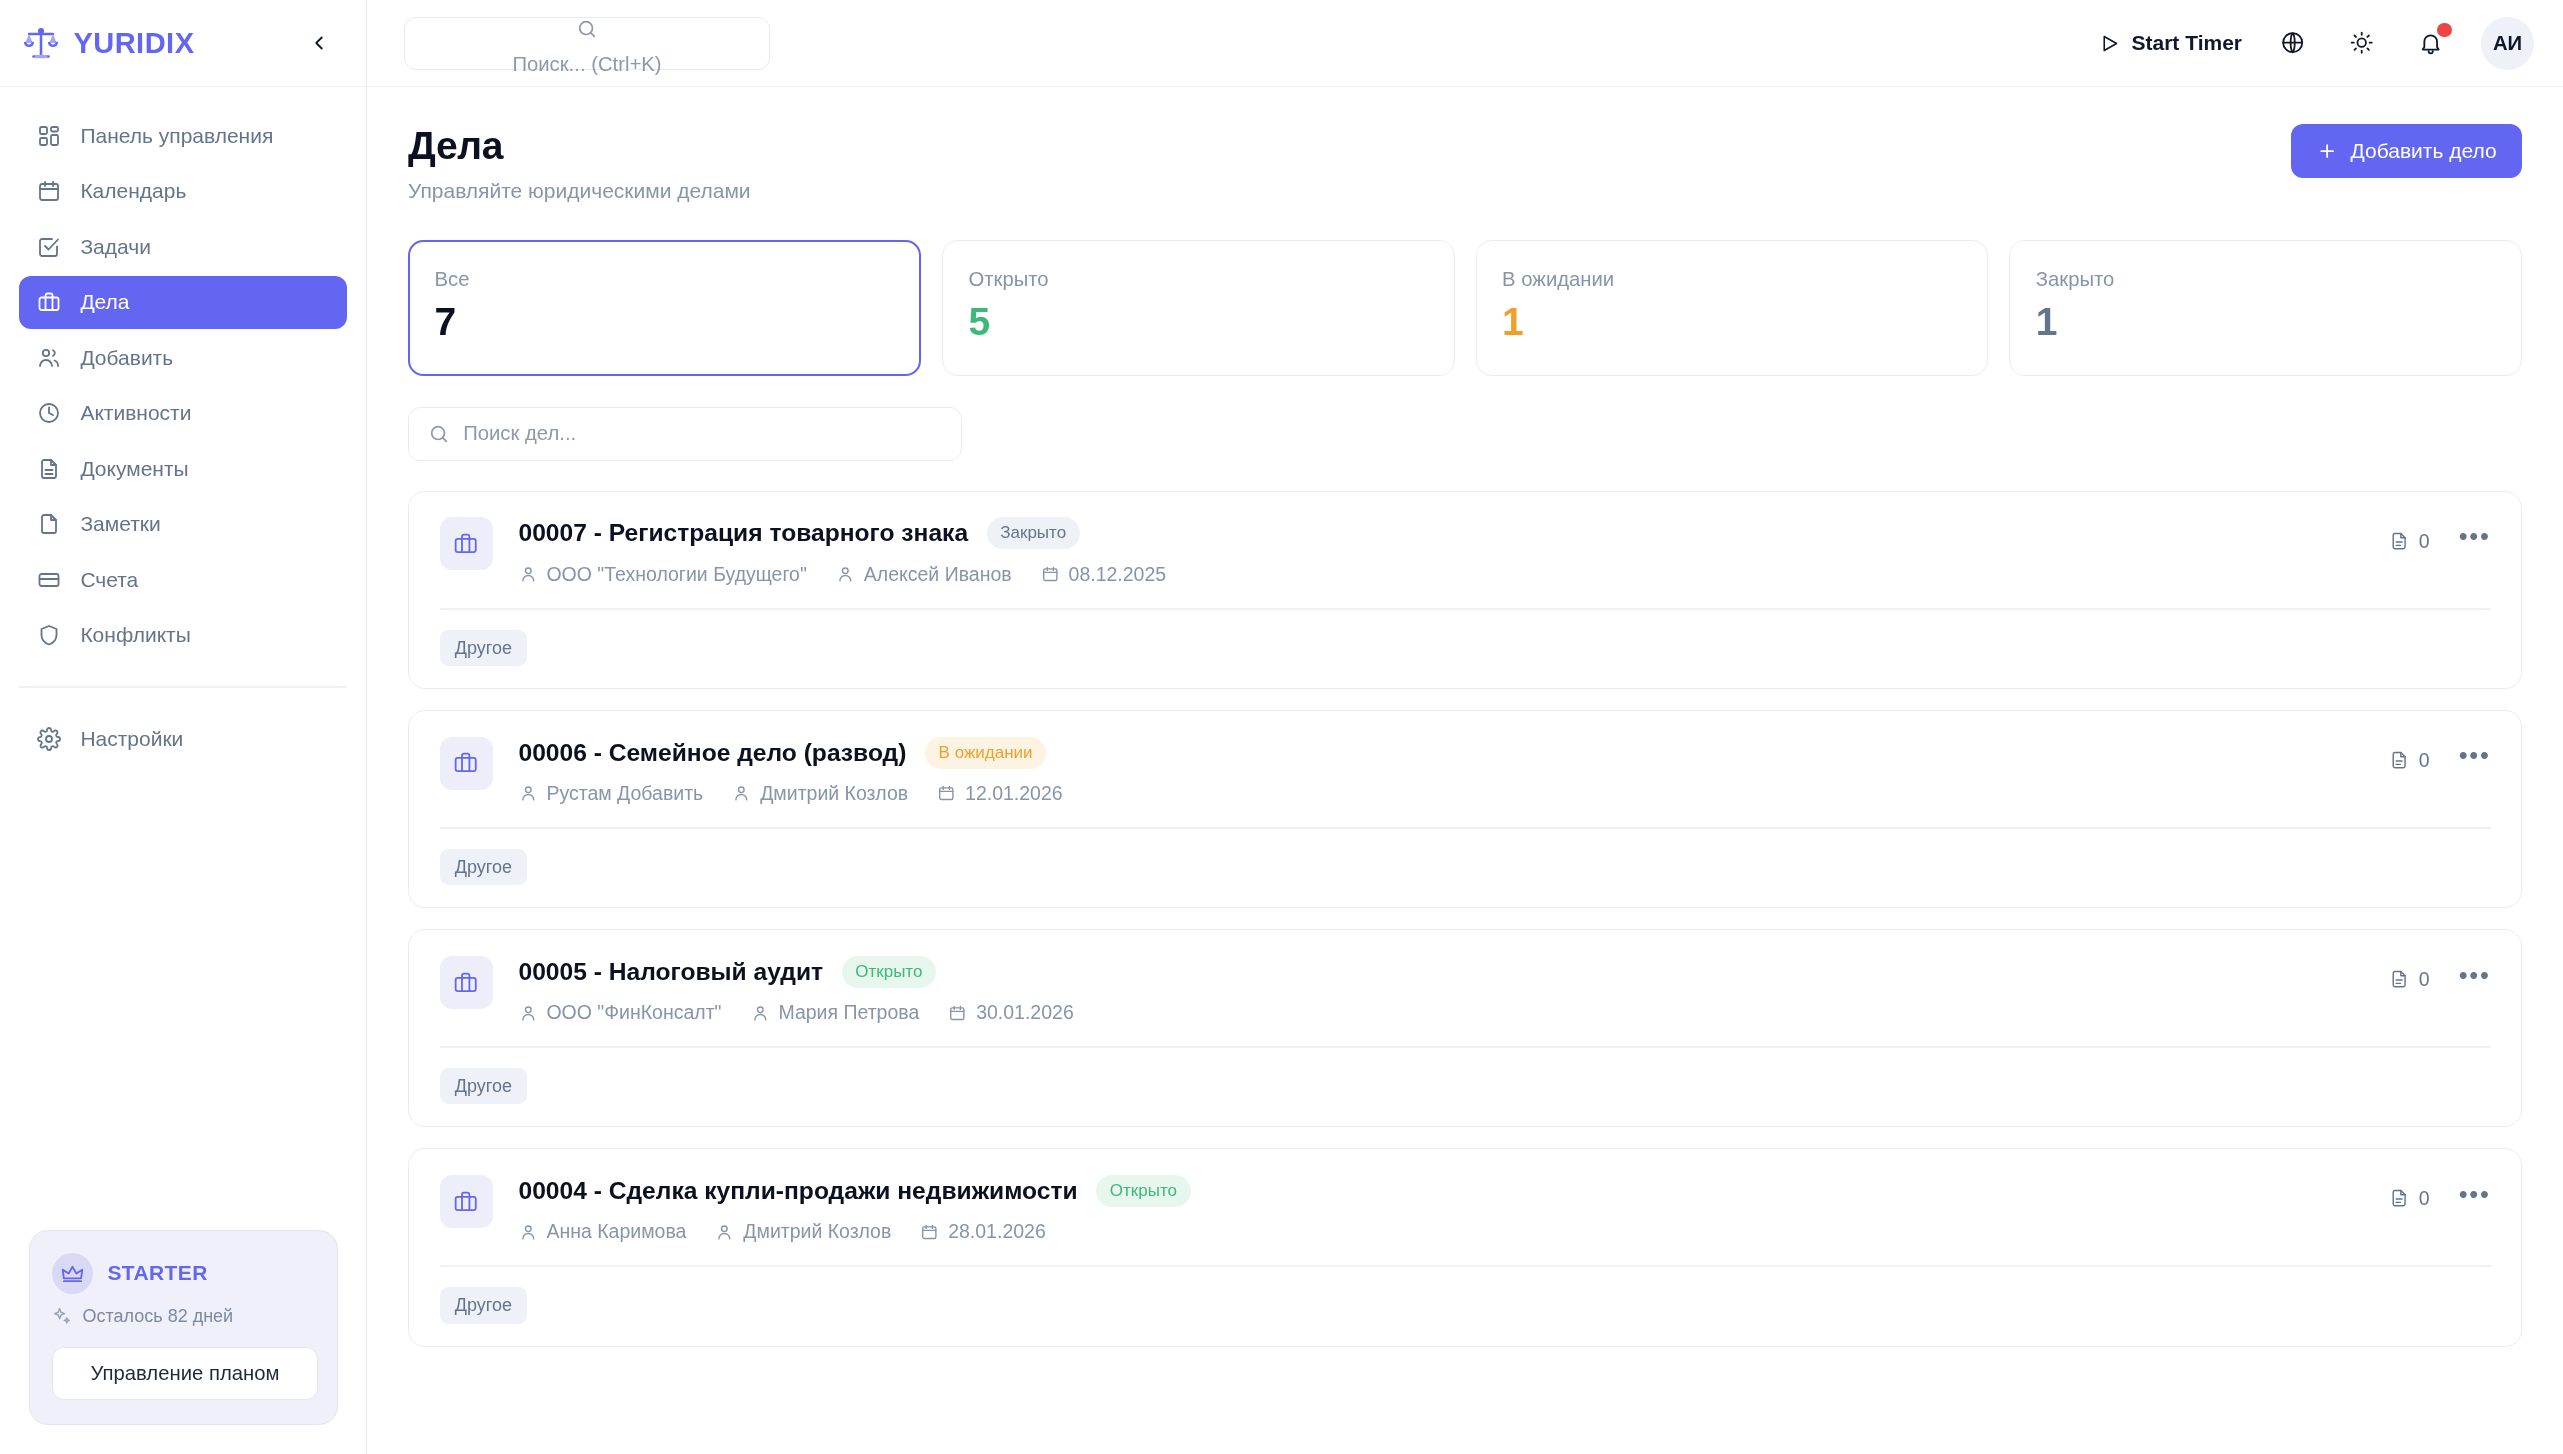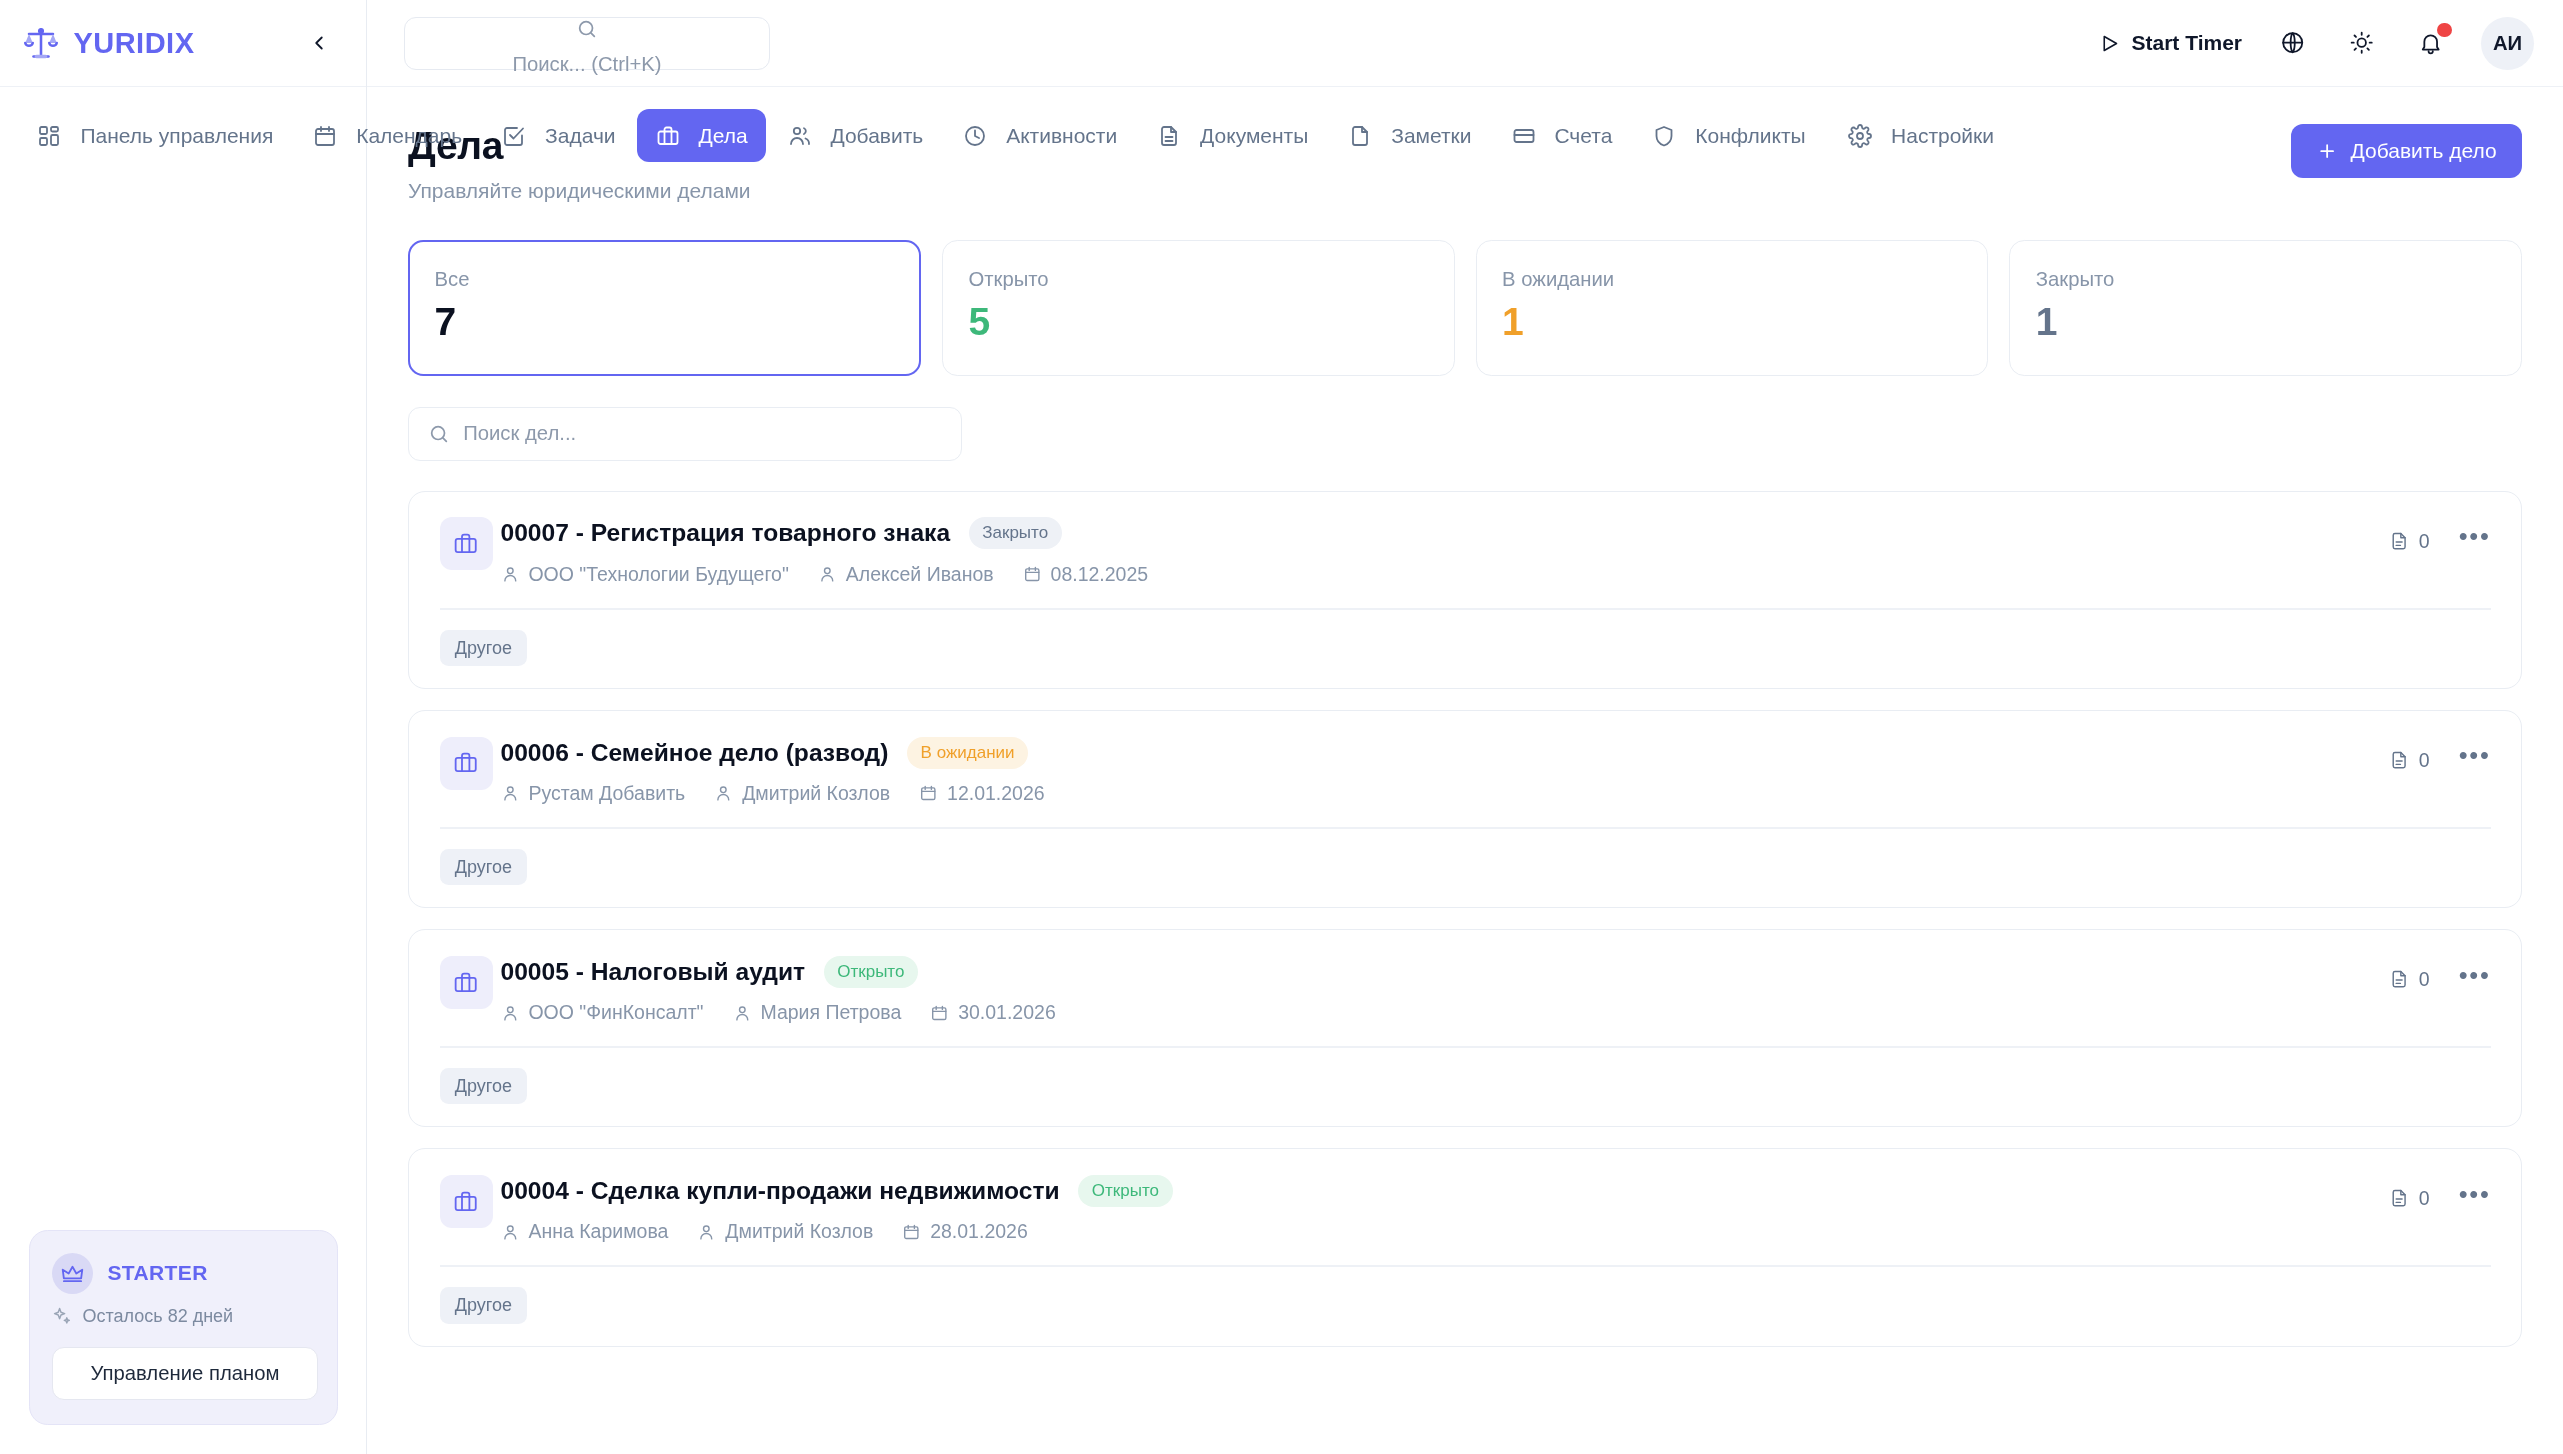--- a/index.html
+++ b/index.html
@@ -30,21 +30,21 @@
   }
   .brand { display: flex; align-items: center; gap: 14.4px; }
   .brand-name {
     font-size: 29px; font-weight: 700; color: #6366f1;
     letter-spacing: 0.5px;
   }
   .collapse-btn {
     width: 36px; height: 36px; display: flex; align-items: center;
     justify-content: center; color: #0f172a; cursor: pointer;
   }
-  .nav { padding: 22px 18.6px 0 18.6px; display: flex; flex-direction: row; gap: 2.5px; }
+  .nav { padding: 22px 18.6px 0 18.6px; display: flex; flex-direction: column; gap: 2.5px; }
   .nav-item {
     display: flex; align-items: center; gap: 18.6px;
     height: 53px; padding: 0 18.6px;
     border-radius: 12px;
     color: #64748b; font-size: 21px; cursor: pointer;
     white-space: nowrap;
   }
   .nav-item .ic { width: 24.6px; height: 24.6px; flex: 0 0 24.6px; display:flex; align-items:center; justify-content:center; }
   .nav-item.active { background: #6366f1; color: #ffffff; }
   .nav-sep { height: 1.7px; background: #eef1f6; margin: 22px 0 22px 0; }
@@ -133,21 +133,21 @@
     border: 1.7px solid #e9edf3; border-radius: 12px;
     display: flex; align-items: center; gap: 13.6px; padding: 0 18.6px;
   }
   .list-search .ph { font-size: 20.3px; color: #8d99ab; }
 
   .cases { margin-top: 30.5px; display: flex; flex-direction: column; gap: 21px; }
   .case-card {
     border: 1.7px solid #e9edf3; border-radius: 17px; background: #fff;
     padding: 25.4px 30.5px 22px 30.5px; cursor: pointer;
   }
-  .case-top { display: flex; align-items: flex-start; gap: 8px; }
+  .case-top { display: flex; align-items: flex-start; gap: 26px; }
   .case-icon {
     width: 53px; height: 53px; flex: 0 0 53px; border-radius: 12px;
     background: #eeeefb; display: flex; align-items: center; justify-content: center;
   }
   .case-body { flex: 1; min-width: 0; }
   .case-title-row { display: flex; align-items: center; gap: 18.6px; }
   .case-title { font-size: 24.6px; font-weight: 700; color: #0b1120; white-space: nowrap; }
   .badge {
     font-size: 17px; padding: 6px 13.6px; border-radius: 847px; white-space: nowrap;
   }

